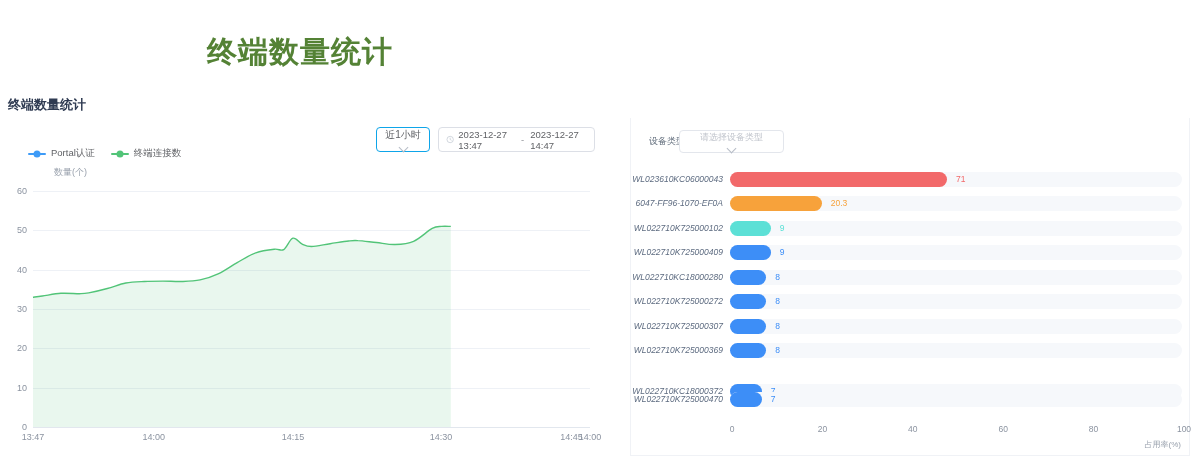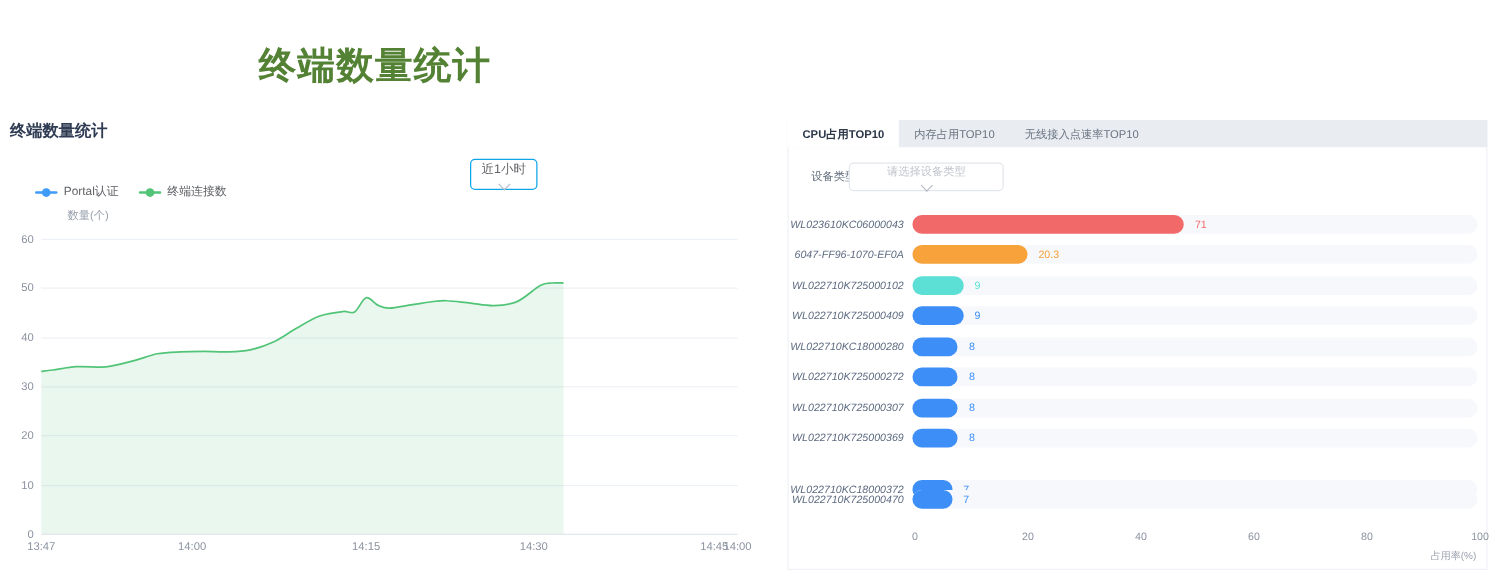--- a/index.html
+++ b/index.html
@@ -46,21 +46,21 @@
 
   
   .tabbar{position:absolute;left:630px;top:96px;width:560px;height:22px;background:#E9EDF2;
           display:flex;align-items:stretch;}
   .tab{padding:0 12px;line-height:22px;font-size:9px;color:#6A7480;cursor:pointer;white-space:nowrap;}
   .tab.active{background:#fff;color:#2C3748;font-weight:bold;}
 
   .right-card{position:absolute;left:630px;top:118px;width:560px;height:338px;background:#fff;
               border:1px solid #F0F2F6;border-top:none;box-sizing:border-box;}
   .dt-label{position:absolute;left:18px;top:17px;font-size:9px;color:#5F6B7A;}
-  .dt-select{position:absolute;left:48px;top:12px;width:124px;height:23px;padding:0 8px;
+  .dt-select{position:absolute;left:48px;top:12px;width:105px;height:23px;padding:0 8px;
              border-color:#e3e6ec;color:#C0C4CC;font-size:9px;}
 
   .bar-row{position:absolute;left:0;width:560px;height:15px;}
   .bar-name{position:absolute;left:0;width:92px;text-align:right;font-size:8.5px;color:#5D6B80;
             line-height:15px;white-space:nowrap;font-style:italic;}
   .bar-track{position:absolute;left:99px;width:452px;height:15px;background:#F6F8FB;border-radius:8px;}
   .bar-fill{height:15px;border-radius:8px;}
   .bar-val{position:absolute;font-size:8.5px;line-height:15px;}
   .bxtick{position:absolute;top:306px;font-size:8.5px;color:#8B93A0;transform:translateX(-50%);}
   .bar-xlabel{position:absolute;right:8px;top:321px;font-size:8px;color:#98A0AC;}
@@ -71,20 +71,29 @@
 <div class="app">
 
   <h1 class="big-title left">终端数量统计</h1>
   <div class="card-title">终端数量统计</div>
 
   <div class="select-box time-select">
     <span>近1小时</span>
     <i class="chev"></i>
   </div>
 
+  <div class="date-picker">
+    <svg width="11" height="11" viewBox="0 0 12 12">
+      <circle cx="6" cy="6" r="4.6" fill="none" stroke="#BFC6D0" stroke-width="1"></circle>
+      <path d="M6 3.4 V6 L8 7.2" fill="none" stroke="#BFC6D0" stroke-width="1"></path>
+    </svg>
+    <span>2023-12-27 13:47</span>
+    <span class="sep">-</span>
+    <span>2023-12-27 14:47</span>
+  </div>
 
   <div class="legend">
     <div class="legend-item">
       <span class="legend-marker" id="legend-marker-0" style="background: rgb(62, 155, 247);"></span>
       <span>Portal认证</span>
     </div>
     <div class="legend-item">
       <span class="legend-marker" id="legend-marker-1" style="background: rgb(82, 196, 120);"></span>
       <span>终端连接数</span>
     </div>
@@ -103,35 +112,30 @@
       <div class="ytick" style="top: 118px;">30</div>
       <div class="gridline" style="top: 78.6667px;"></div>
       <div class="ytick" style="top: 78.6667px;">40</div>
       <div class="gridline" style="top: 39.3333px;"></div>
       <div class="ytick" style="top: 39.3333px;">50</div>
       <div class="gridline" style="top: 0px;"></div>
       <div class="ytick" style="top: 0px;">60</div>
       <div class="xtick" style="left: 0px;">13:47</div>
       <div class="xtick" style="left: 120.683px;">14:00</div>
       <div class="xtick" style="left: 259.933px;">14:15</div>
-      <div class="xtick" style="left: 394px; text-align: center;">14:30</div>
+      <div class="xtick" style="left: 408px; text-align: center;">14:30</div>
       <div class="xtick" style="left: 538.433px;">14:45</div>
       <div class="xtick" style="left: 557px;">14:00</div>
       <svg width="557" height="236">
         <path d="M0.0,106.2C1.5,106.0 4.6,105.7 9.3,105.0C13.9,104.4 21.7,102.7 27.9,102.3C34.0,101.9 41.8,102.7 46.4,102.7C51.1,102.6 51.1,102.7 55.7,101.9C60.3,101.0 68.1,99.2 74.3,97.5C80.5,95.9 86.6,93.2 92.8,92.0C99.0,90.9 105.2,90.8 111.4,90.5C117.6,90.1 123.8,90.1 130.0,90.1C136.2,90.1 142.3,90.7 148.5,90.5C154.7,90.3 160.9,90.2 167.1,88.9C173.3,87.6 179.5,85.5 185.7,82.6C191.9,79.7 198.0,75.1 204.2,71.6C210.4,68.1 216.6,64.0 222.8,61.8C229.0,59.5 236.7,58.7 241.4,58.2C246.0,57.7 247.6,60.4 250.7,58.6C253.7,56.8 256.8,48.1 259.9,47.2C263.0,46.3 266.1,51.7 269.2,53.1C272.3,54.5 273.9,55.5 278.5,55.5C283.1,55.4 290.9,53.6 297.1,52.7C303.3,51.8 311.0,50.5 315.6,50.0C320.3,49.4 320.3,49.3 324.9,49.6C329.6,49.8 337.3,50.9 343.5,51.5C349.7,52.2 355.9,53.7 362.1,53.5C368.2,53.3 374.4,53.0 380.6,50.3C386.8,47.7 394.5,39.9 399.2,37.4C403.8,34.9 405.4,35.7 408.5,35.4C411.6,35.1 416.2,35.4 417.8,35.4L417.8,236L0.0,236Z" fill="rgba(82,196,120,0.13)" stroke="none"></path>
         <path d="M0.0,106.2C1.5,106.0 4.6,105.7 9.3,105.0C13.9,104.4 21.7,102.7 27.9,102.3C34.0,101.9 41.8,102.7 46.4,102.7C51.1,102.6 51.1,102.7 55.7,101.9C60.3,101.0 68.1,99.2 74.3,97.5C80.5,95.9 86.6,93.2 92.8,92.0C99.0,90.9 105.2,90.8 111.4,90.5C117.6,90.1 123.8,90.1 130.0,90.1C136.2,90.1 142.3,90.7 148.5,90.5C154.7,90.3 160.9,90.2 167.1,88.9C173.3,87.6 179.5,85.5 185.7,82.6C191.9,79.7 198.0,75.1 204.2,71.6C210.4,68.1 216.6,64.0 222.8,61.8C229.0,59.5 236.7,58.7 241.4,58.2C246.0,57.7 247.6,60.4 250.7,58.6C253.7,56.8 256.8,48.1 259.9,47.2C263.0,46.3 266.1,51.7 269.2,53.1C272.3,54.5 273.9,55.5 278.5,55.5C283.1,55.4 290.9,53.6 297.1,52.7C303.3,51.8 311.0,50.5 315.6,50.0C320.3,49.4 320.3,49.3 324.9,49.6C329.6,49.8 337.3,50.9 343.5,51.5C349.7,52.2 355.9,53.7 362.1,53.5C368.2,53.3 374.4,53.0 380.6,50.3C386.8,47.7 394.5,39.9 399.2,37.4C403.8,34.9 405.4,35.7 408.5,35.4C411.6,35.1 416.2,35.4 417.8,35.4" fill="none" stroke="#52C478" stroke-width="1.4"></path>
       </svg>
     </div>
 
 
-  <div class="tabbar" id="tabbar">
-      <div class="tab active">CPU占用TOP10</div>
-      <div class="tab">内存占用TOP10</div>
-      <div class="tab">无线接入点速率TOP10</div>
-    </div>
 
   <div class="right-card">
     <span class="dt-label">设备类型</span>
     <div class="select-box dt-select">
       <span>请选择设备类型</span>
       <i class="chev"></i>
     </div>
     <div id="barchart">
         <div class="bar-row" style="top: 54px;">
           <div class="bar-name">WL023610KC06000043</div>

